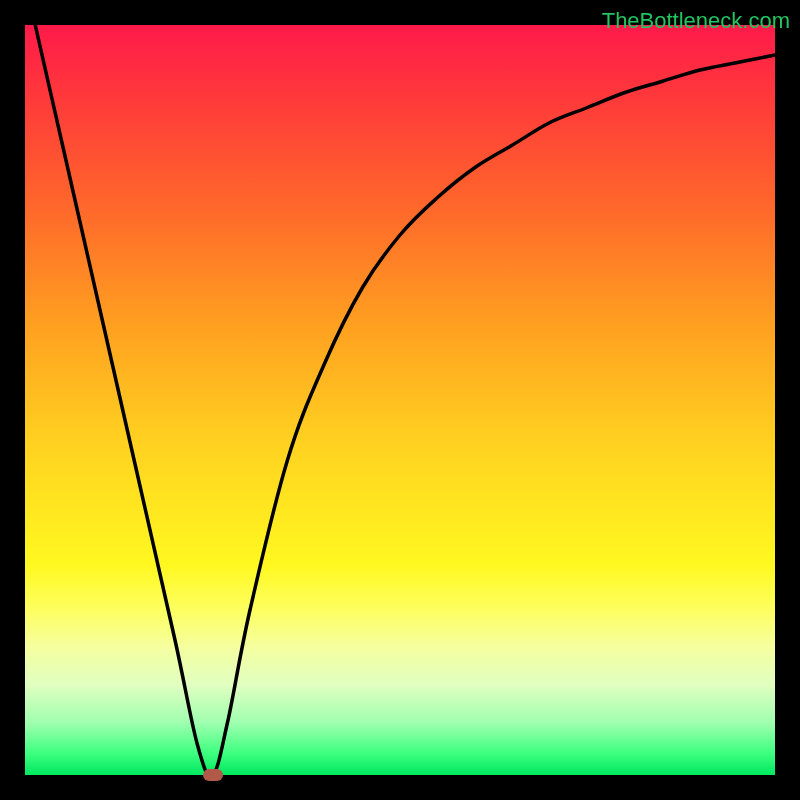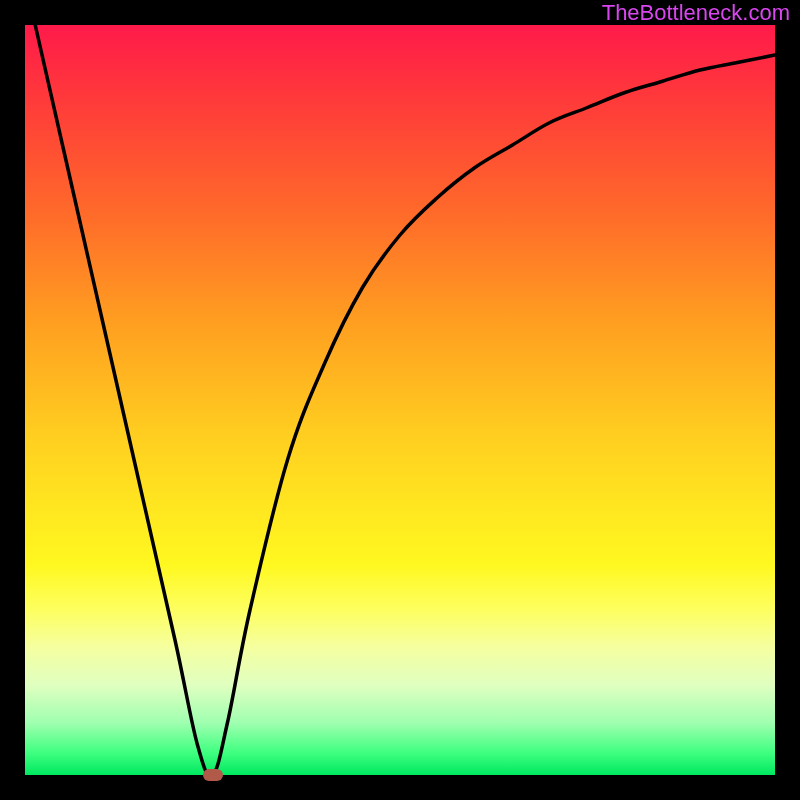--- a/index.html
+++ b/index.html
@@ -33,23 +33,23 @@
       #fdff60 78%,
       #f5ffa0 83%,
       #e0ffc0 88%,
       #a0ffb0 93%,
       #40ff80 97%,
       #00e860 100%
     );
   }
   .watermark {
     position: absolute;
-    top: 0;
+    top: 8px;
     right: 10px;
-    color: #d946ef;
+    color: #22c55e;
     font-size: 22px;
     font-weight: 500;
     z-index: 10;
     pointer-events: none;
   }
   .curve-svg {
     position: absolute;
     left: 0;
     top: 0;
     width: 750px;

